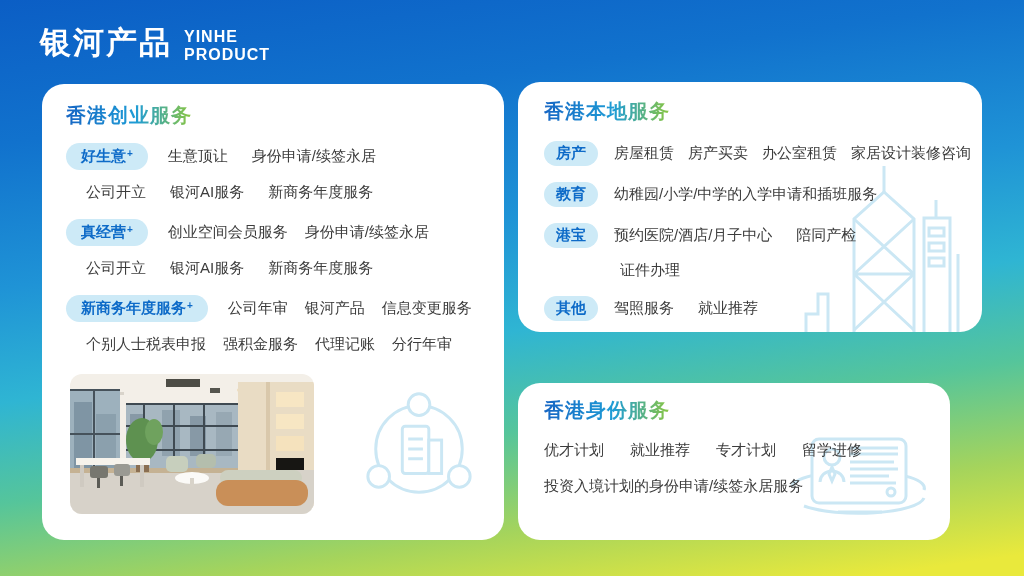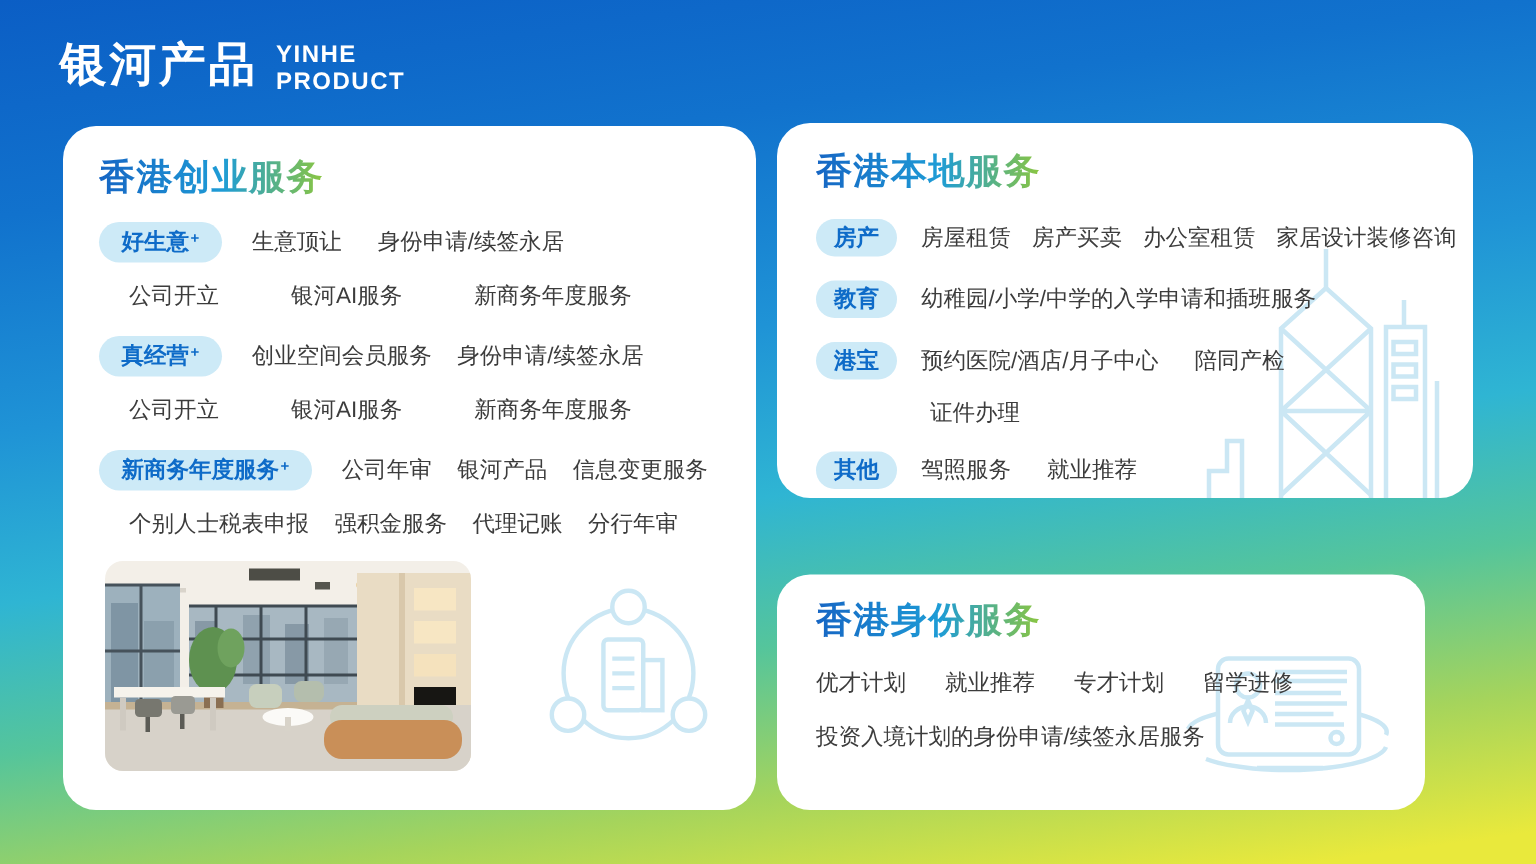--- a/index.html
+++ b/index.html
@@ -19,42 +19,42 @@
   .title-cn { font-size:31px; font-weight:bold; letter-spacing:2px; }
   .title-en { margin-left:12px; margin-top:6px; font-size:16px; font-weight:bold; line-height:1.15; letter-spacing:1px; }
 
   
   .card { position:absolute; background:#fff; border-radius:22px; }
   .card-startup  { left:42px;  top:84px;  width:462px; height:456px; padding:18px 24px; }
   .card-local    { left:518px; top:82px;  width:464px; height:250px; padding:16px 26px; overflow:hidden; }
   .card-identity { left:518px; top:383px; width:432px; height:157px; padding:14px 26px; overflow:hidden; }
 
   .card-title {
-    display:inline-block; font-size:24px; font-weight:bold; letter-spacing:1px;
+    display:inline-block; font-size:20px; font-weight:bold; letter-spacing:1px;
     background:linear-gradient(90deg,#1666c4 0%,#1e9cd6 55%,#8cc63f 100%);
     -webkit-background-clip:text; background-clip:text;
     color:transparent; -webkit-text-fill-color:transparent;
   }
 
   .badge {
     display:inline-flex; align-items:baseline; flex:none;
     background:#cdeaf7; color:#0e6bc8;
     font-size:15px; font-weight:bold;
     padding:4px 15px; border-radius:999px; white-space:nowrap;justify-content:center;
   }
   .badge sup { font-size:10px; margin-left:1px; transform:translateY(-4px); }
 
   .items { display:flex; gap:24px; font-size:15px; color:#3c3c3c; white-space:nowrap; align-items:center; }
 
   
   .sec { margin-top:14px; }
   .srow { display:flex; align-items:center; min-height:26px; }
   .srow + .srow { margin-top:9px; }
   .srow .items { margin-left:20px; }
-  .indent-badge { margin-left:126px;gap:48px; }
+  .indent-badge { margin-left:126px; }
   .indent-small { margin-left:40px; }
   .tight { gap:17px; }
 
   .photo-wrap { position:absolute; left:28px; bottom:26px; width:244px; height:140px; border-radius:12px; overflow:hidden; }
   .network-icon { position:absolute; right:26px; bottom:32px; width:118px; height:130px; }
 
   
   .lrow { display:flex; align-items:center; margin-top:15px; min-height:26px; position:relative; z-index:1; }
   .lrow .badge { padding:3px 12px; }
   .lrow .items { margin-left:16px; }

